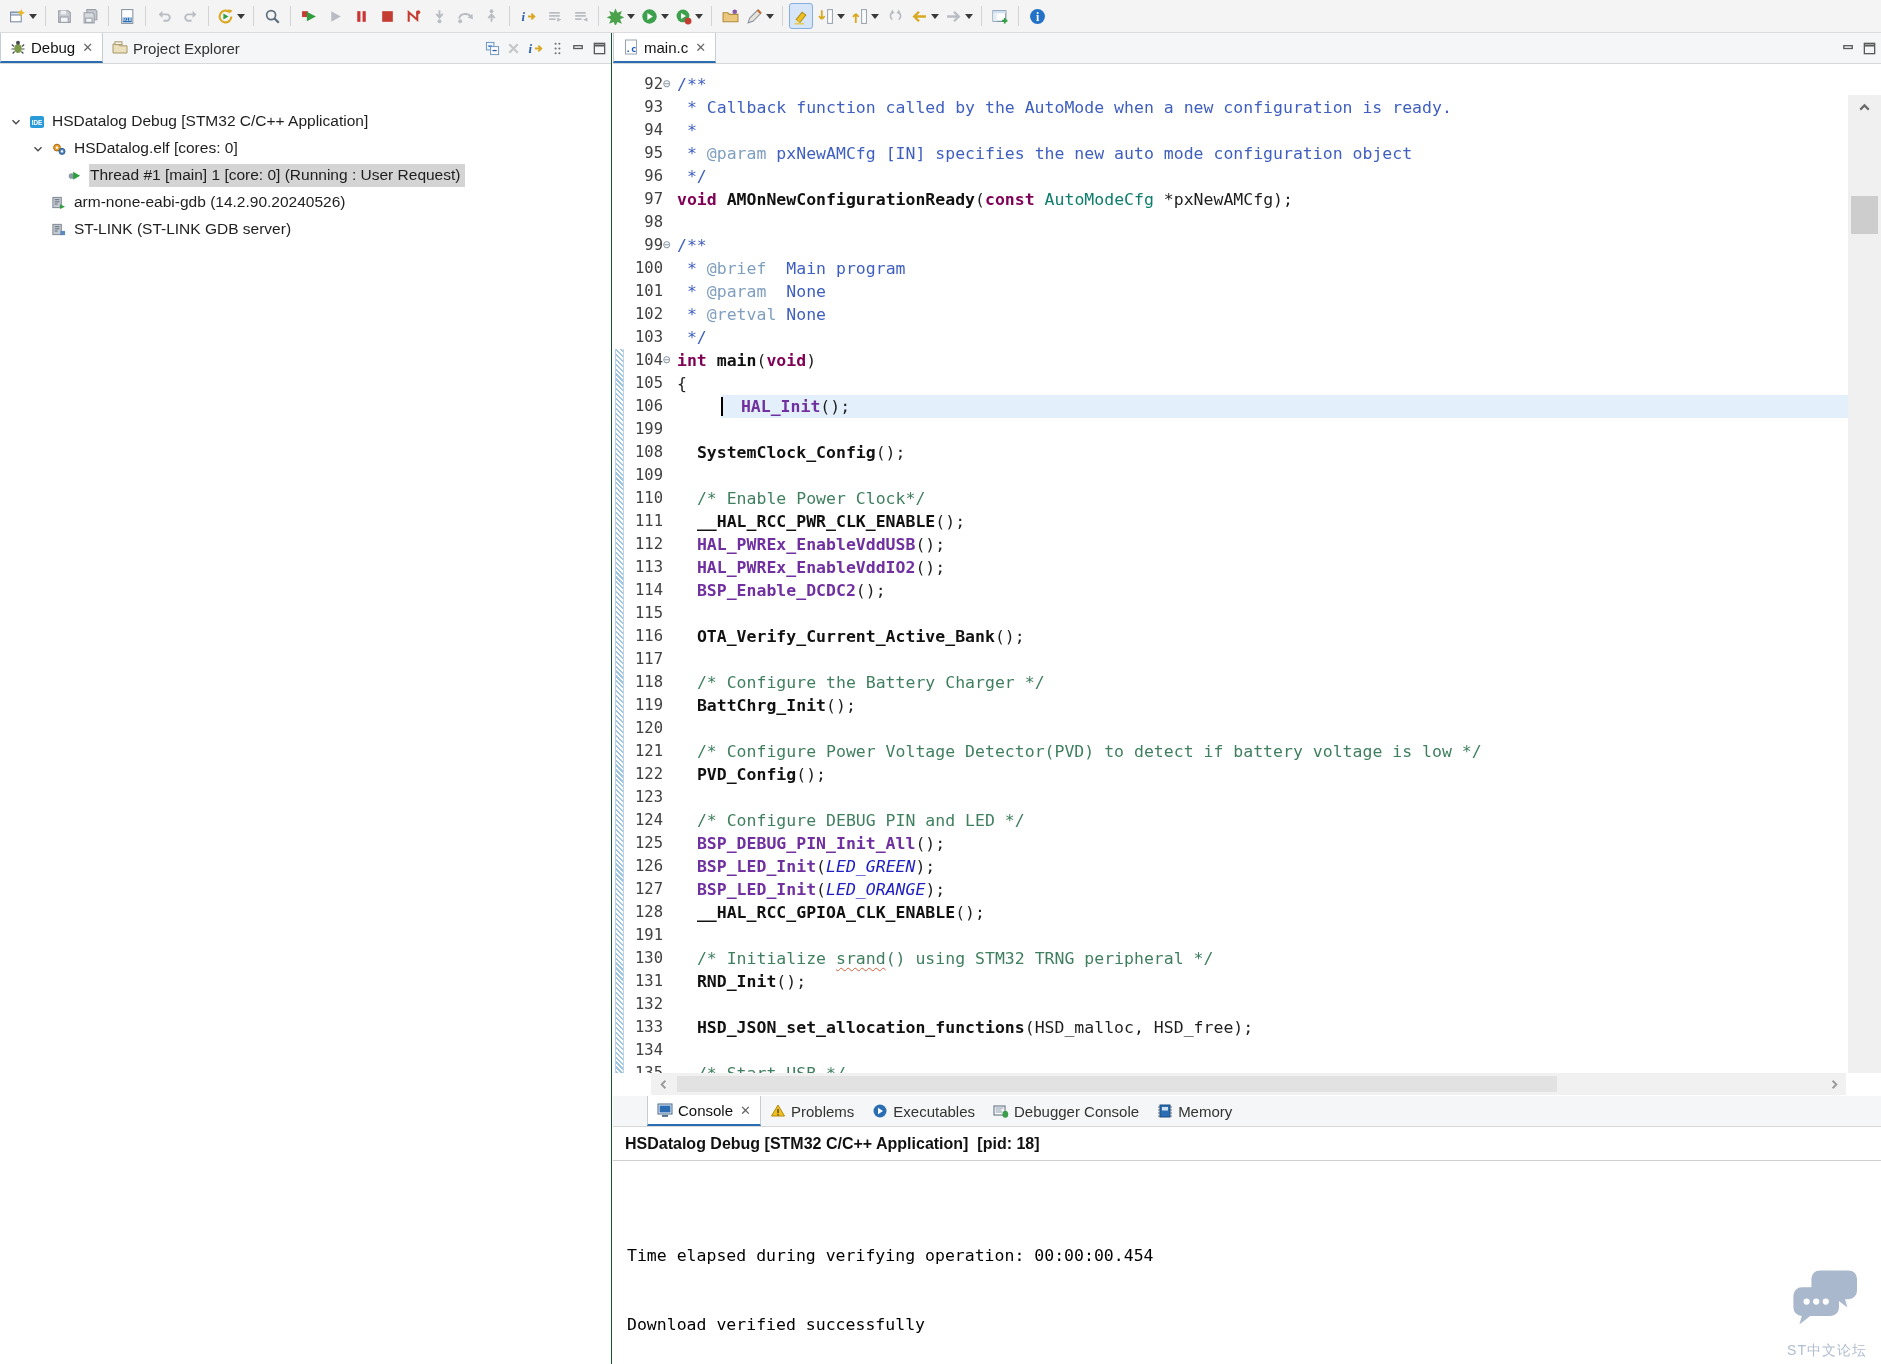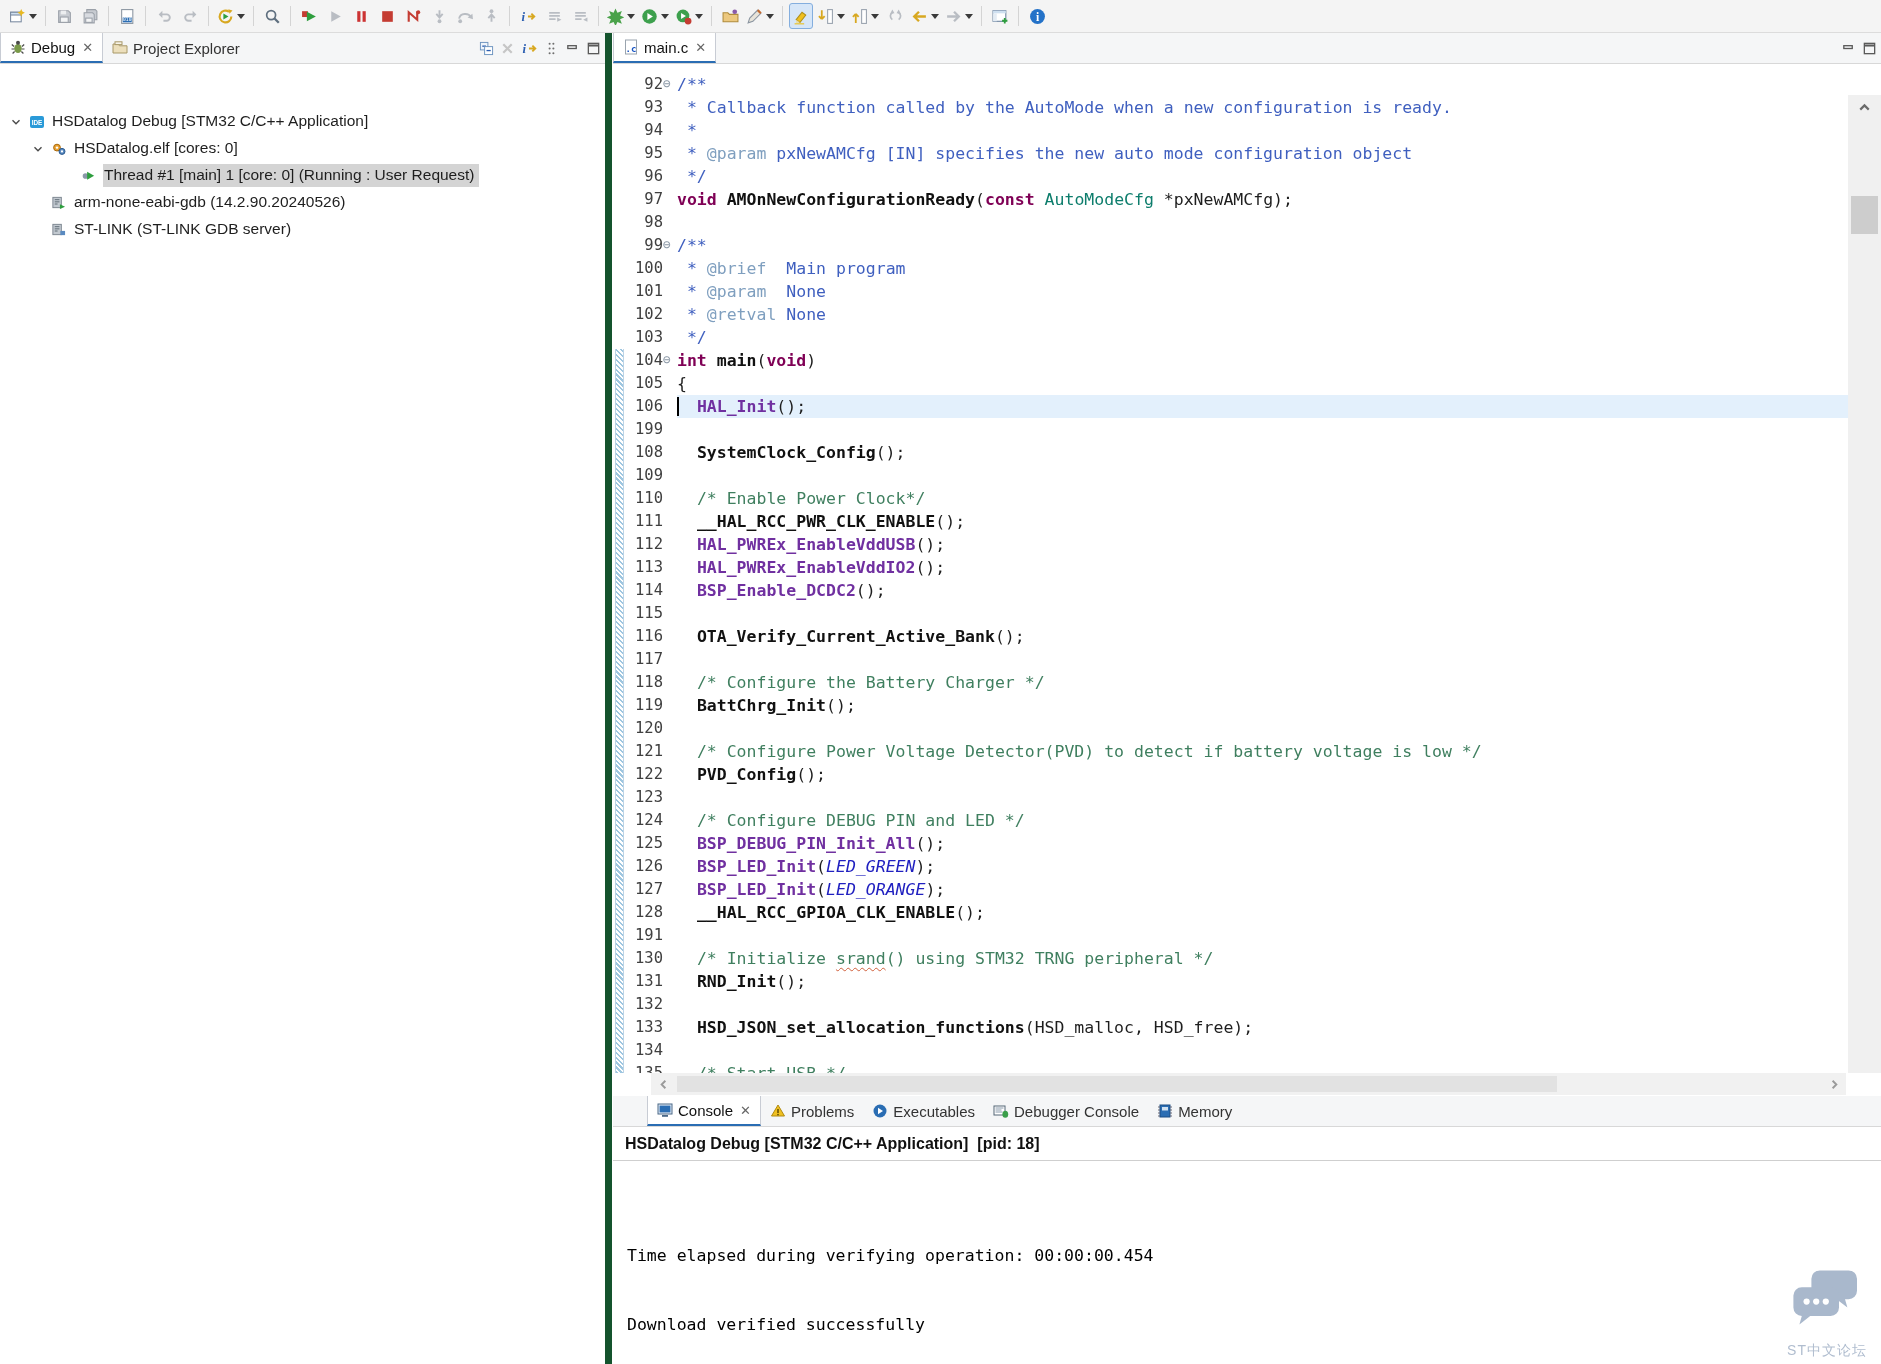--- a/index.html
+++ b/index.html
@@ -13,21 +13,21 @@
   .tbtn { display:inline-flex; align-items:center; justify-content:center;
     height:26px; min-width:24px; padding:0 2px; border-radius:3px; margin:0 1px; }
   .tbtn.toggled { background:#d6e6f8; border:1px solid #84aede; }
   .tsep { width:1px; height:20px; background:#d4d4d4; margin:0 5px; }
   .dd { width:0; height:0; border-left:4px solid transparent; border-right:4px solid transparent;
     border-top:5px solid #3a3a3a; margin-left:3px; }
   .tbtn svg { display:block; }
 
   
   #left-panel { position:absolute; left:0; top:33px; width:612px; height:1331px;
-    background:#fff; border-right:7px solid #14532d; }
+    background:#fff; border-right:1px solid #14532d; }
   #right-panel { position:absolute; left:613px; top:33px; right:0; height:1331px; background:#fff; }
 
   
   .tabstrip { position:relative; height:31px; background:#f5f6f7; border-bottom:1px solid #d8d8d8;
     display:flex; align-items:stretch; }
   .tab { display:inline-flex; align-items:center; gap:5px; padding:0 9px; font-size:15px;
     color:#333; white-space:nowrap; }
   .tab.active { background:#fff; border-left:1px solid #c8ccd4; border-right:1px solid #c8ccd4;
     border-bottom:2px solid #2a6db3; color:#111; }
   .tab .closex { font-size:13px; color:#666; margin-left:2px; }
@@ -42,21 +42,21 @@
   .trow.selected .tlabel { background:#d4d4d4; }
 
   
   #editor { position:absolute; left:0; top:31px; right:0; height:1009px; overflow:hidden; background:#fff; }
   #code { position:absolute; left:0; top:9px; right:33px; }
   .cline { display:flex; height:23px; line-height:23px; white-space:pre;
     font-family:"DejaVu Sans Mono", monospace; font-size:16.5px; }
   .cline .lnum { width:50px; text-align:right; color:#404040; font-size:15.5px; flex:none; }
   .cline .fold { width:14px; flex:none; color:#8a97a5; font-size:13px; text-align:left; line-height:22px; }
   .cline .ctext { flex:1; padding-left:0; }
-  .cline.cur .ctext { background:#e3f0fc; }
+  .cline.cur .ctext { background:#e3f0fc;margin-left:44px; }
   .caret { display:inline-block; width:2px; height:19px; background:#000; vertical-align:-4px; margin-right:-2px; }
   .kw { color:#7f0055; font-weight:bold; }
   .doc { color:#3f5fbf; }
   .tag { color:#7f9fbf; }
   .cmt { color:#3f7f5f; }
   .fn { color:#111; font-weight:bold; }
   .pf { color:#7030a0; font-weight:bold; }
   .en { color:#2020c0; font-style:italic; }
   .ty { color:#0d7d6c; }
   .pl { color:#1e1e1e; }
@@ -486,21 +486,21 @@
             <svg width="16" height="16" viewBox="0 0 16 16">
               <circle cx="6" cy="6.6" r="3.4" fill="#e8a030" stroke="#a86a10"></circle>
               <circle cx="6" cy="6.6" r="1.2" fill="#fff"></circle>
               <circle cx="11" cy="10.4" r="3" fill="#5a8ac0" stroke="#2a5a90"></circle>
               <circle cx="11" cy="10.4" r="1.1" fill="#fff"></circle>
             </svg>
           </span>
         </span>
         <span class="tlabel">HSDatalog.elf [cores: 0]</span>
       </div>
-      <div class="trow selected" style="padding-left: 64px; margin-left: 14px;">
+      <div class="trow selected" style="padding-left: 64px;">
         <span class="ticon">
           <span style="display:inline-flex">
             <svg width="15" height="15" viewBox="0 0 16 16">
               <circle cx="4.8" cy="8.5" r="3" fill="#8a98a8"></circle>
               <path d="M6.5 4l7.5 4.2L6.5 12.5z" fill="#2e9e3e"></path>
             </svg>
           </span>
         </span>
         <span class="tlabel">Thread #1 [main] 1 [core: 0] (Running : User Request)</span>
       </div>

